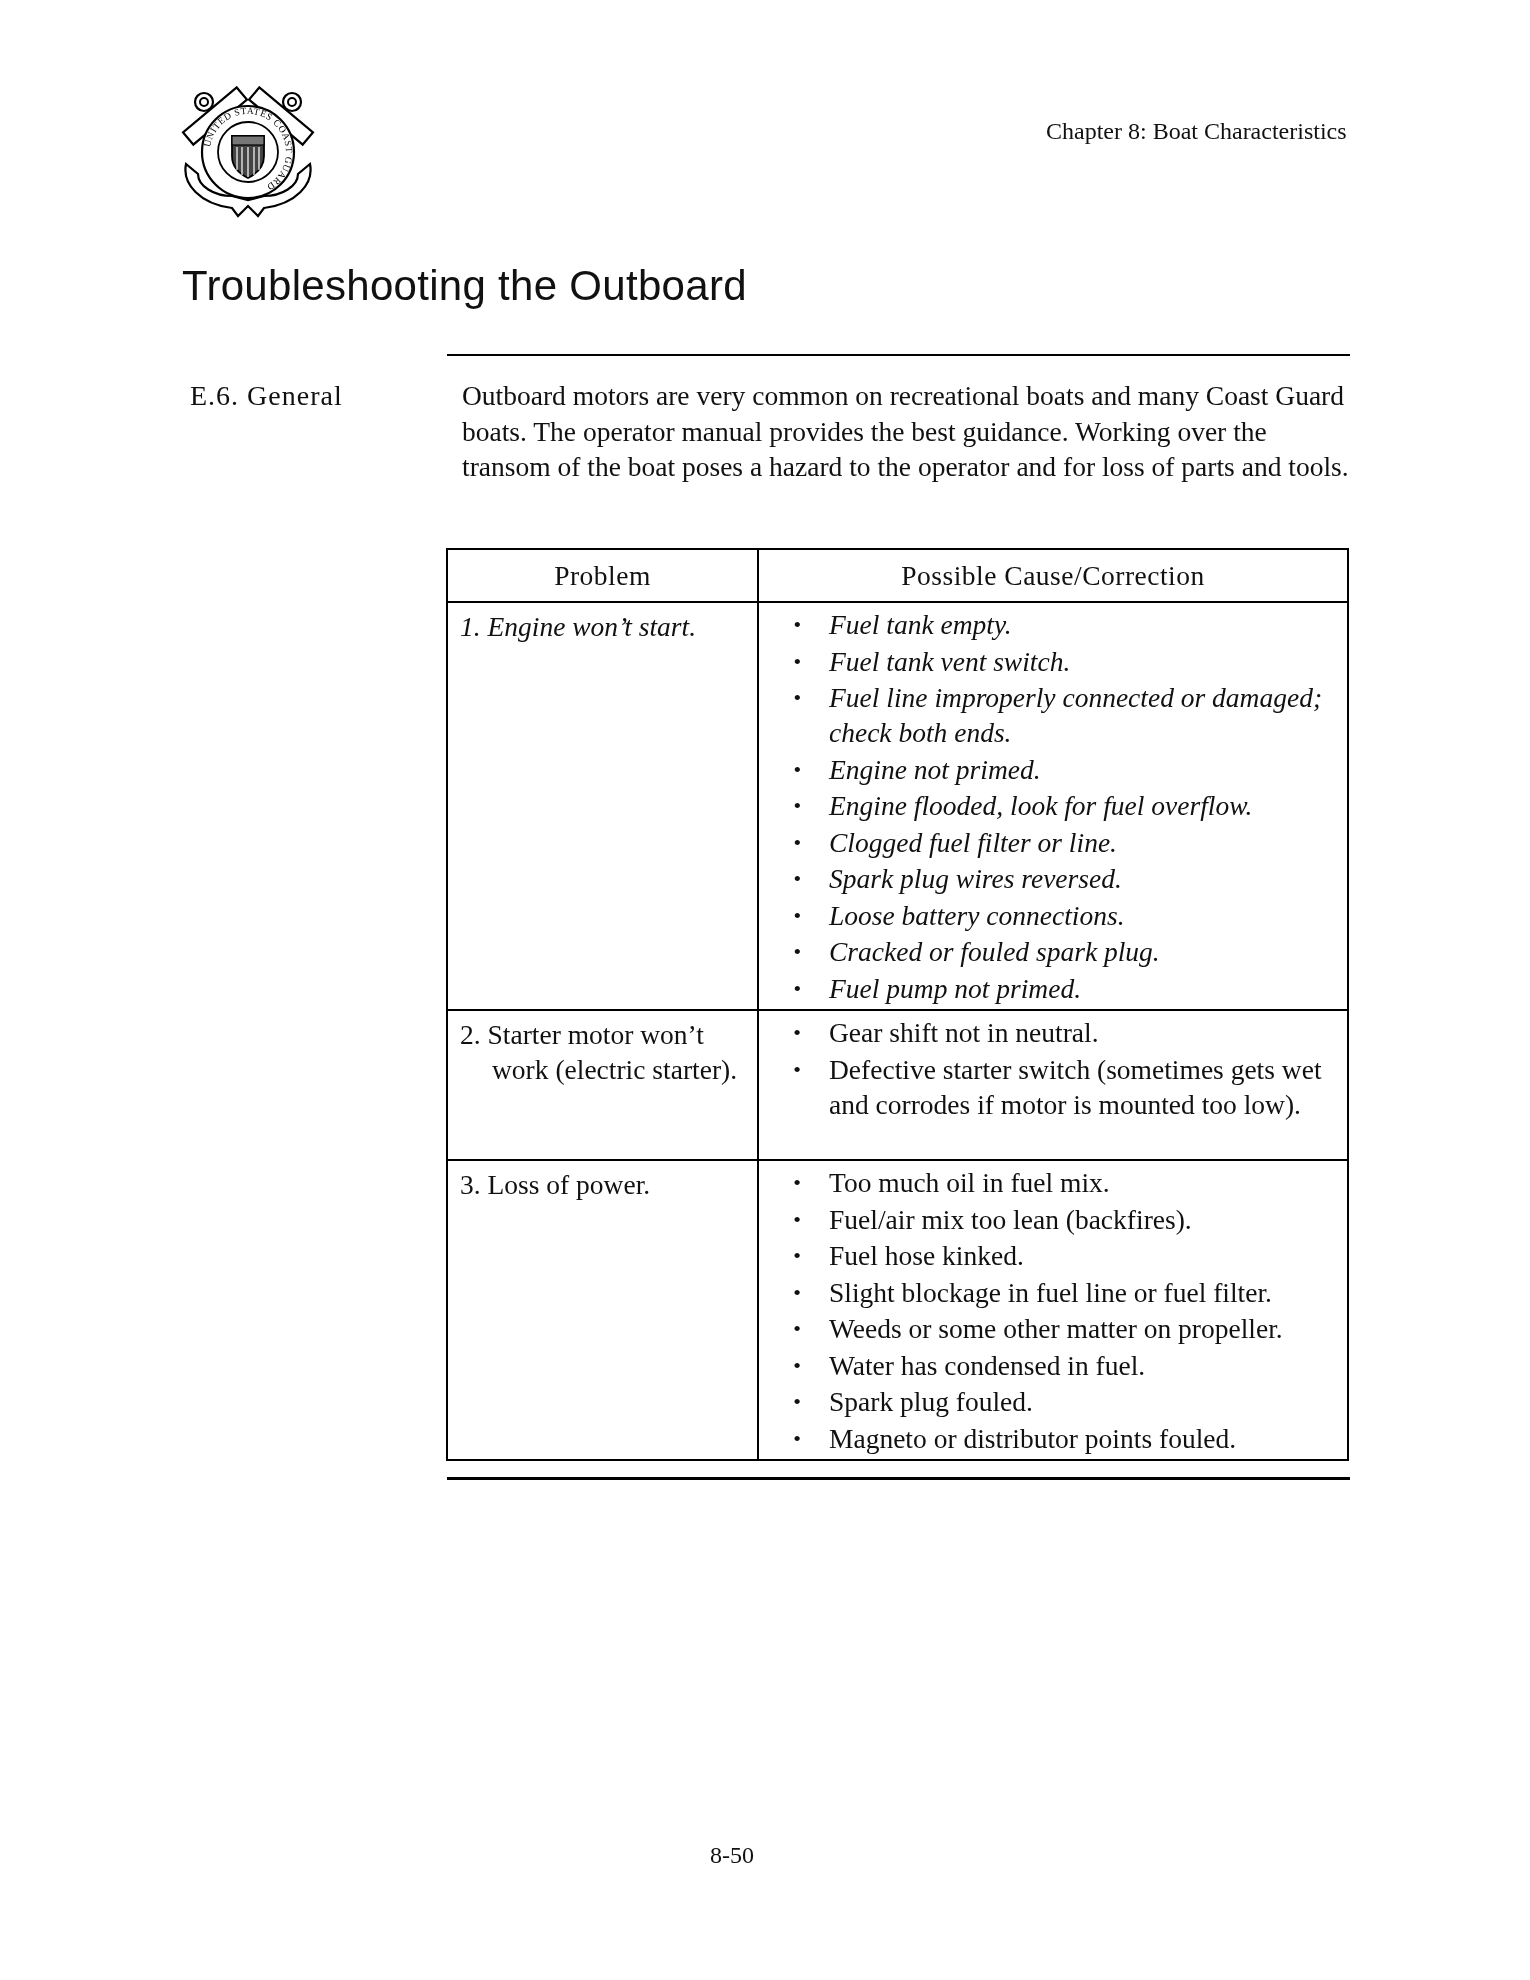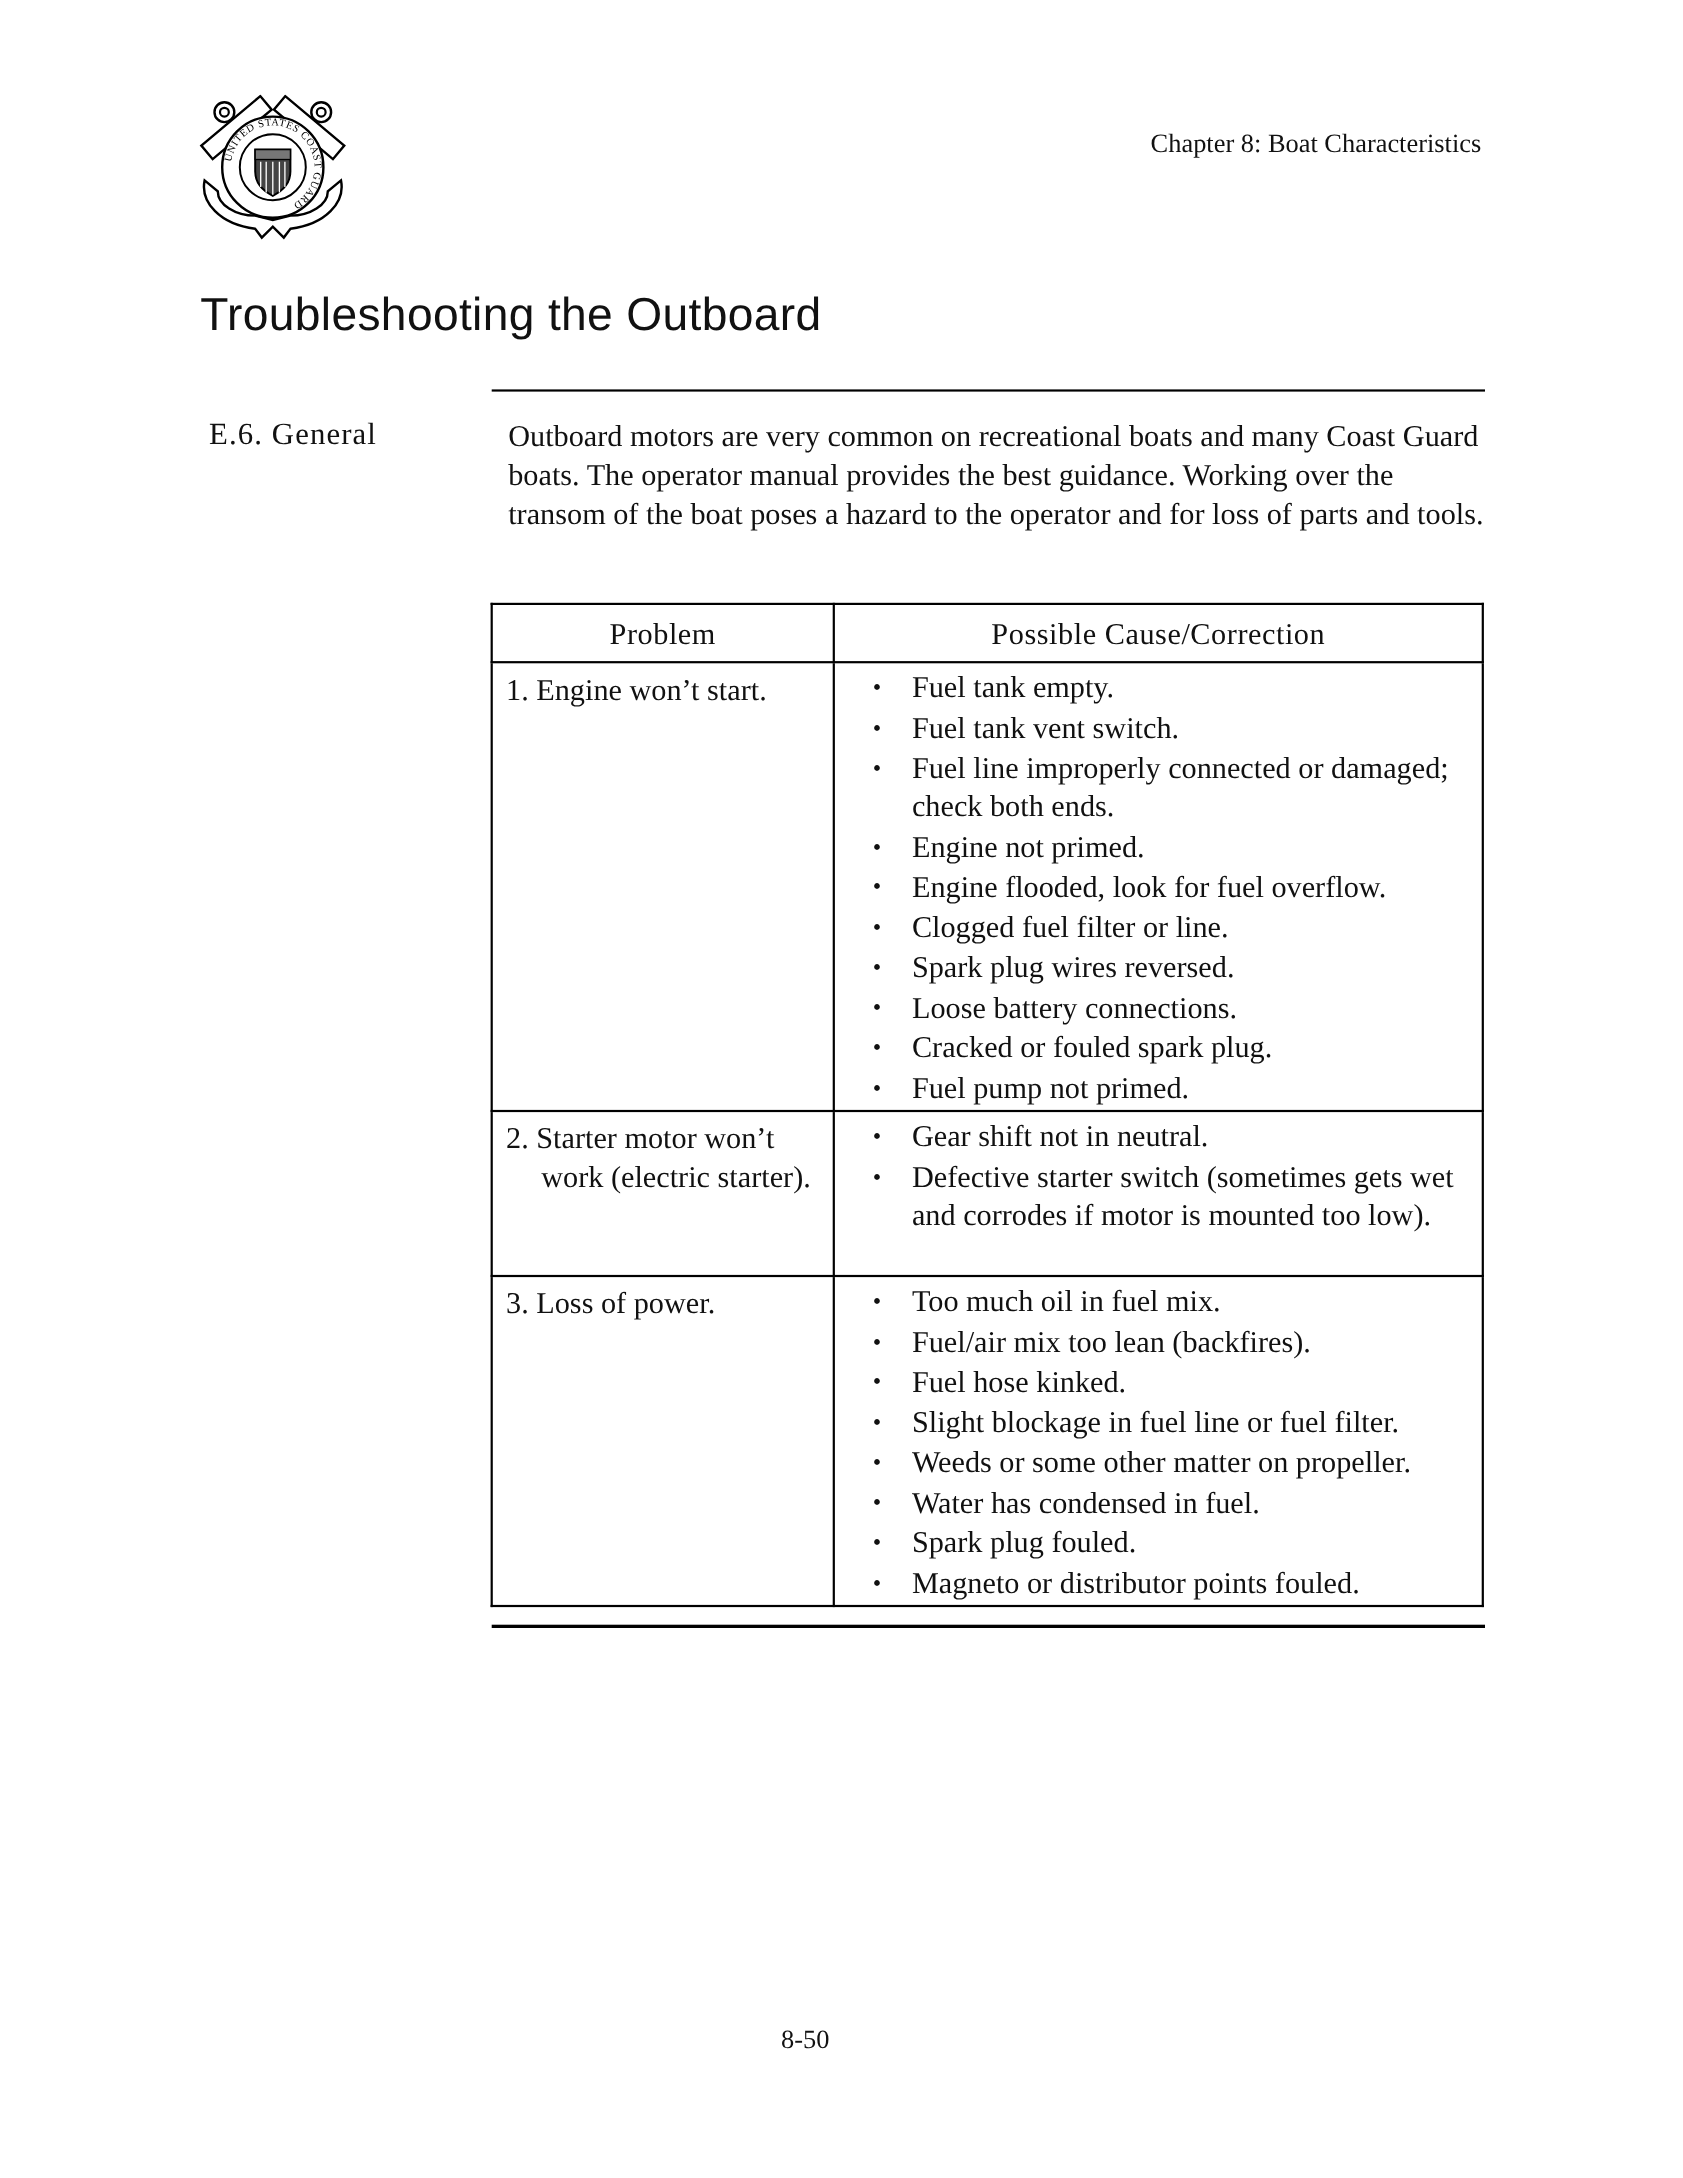--- a/index.html
+++ b/index.html
@@ -19,21 +19,21 @@
   .tbl { position: absolute; left: 446px; top: 548px; width: 903px; border-collapse: collapse; font-size: 27.5px; border-radius: 27px; }
   .tbl th, .tbl td { border: 2px solid #000; vertical-align: top; padding: 0; }
   .tbl th { font-weight: normal; height: 51px; text-align: center; vertical-align: middle; letter-spacing: 0.5px; }
   .tbl .col-problem { width: 309px; }
   .tbl td.problem { padding: 6px 8px 0 12px; line-height: 35px; }
   .problem-text { display: block; padding-left: 32px; text-indent: -32px; }
   .tbl td.causes { padding: 4px 6px 0 0; }
   .cause { display: flex; line-height: 35px; margin-bottom: 1.5px; }
   .cause .bullet { width: 56px; flex: none; text-align: right; padding-right: 14px; box-sizing: border-box; font-size: 22px; }
   .cause .ctext { flex: 1; padding-left: 14px; }
-  .tbl tr.row-1 td { height: 400px; }
+  .tbl tr.row-1 td { height: 400px; font-style: italic; }
   .tbl tr.row-2 td { height: 142px; }
   .tbl tr.row-3 td { height: 292px; }
 
   .page-number { position: absolute; left: 710px; top: 1842px; font-size: 24px; }
 </style>
 </head>
 <body>
 
 <div class="logo">
   <svg width="152" height="134" viewBox="0 0 152 134" xmlns="http://www.w3.org/2000/svg">

